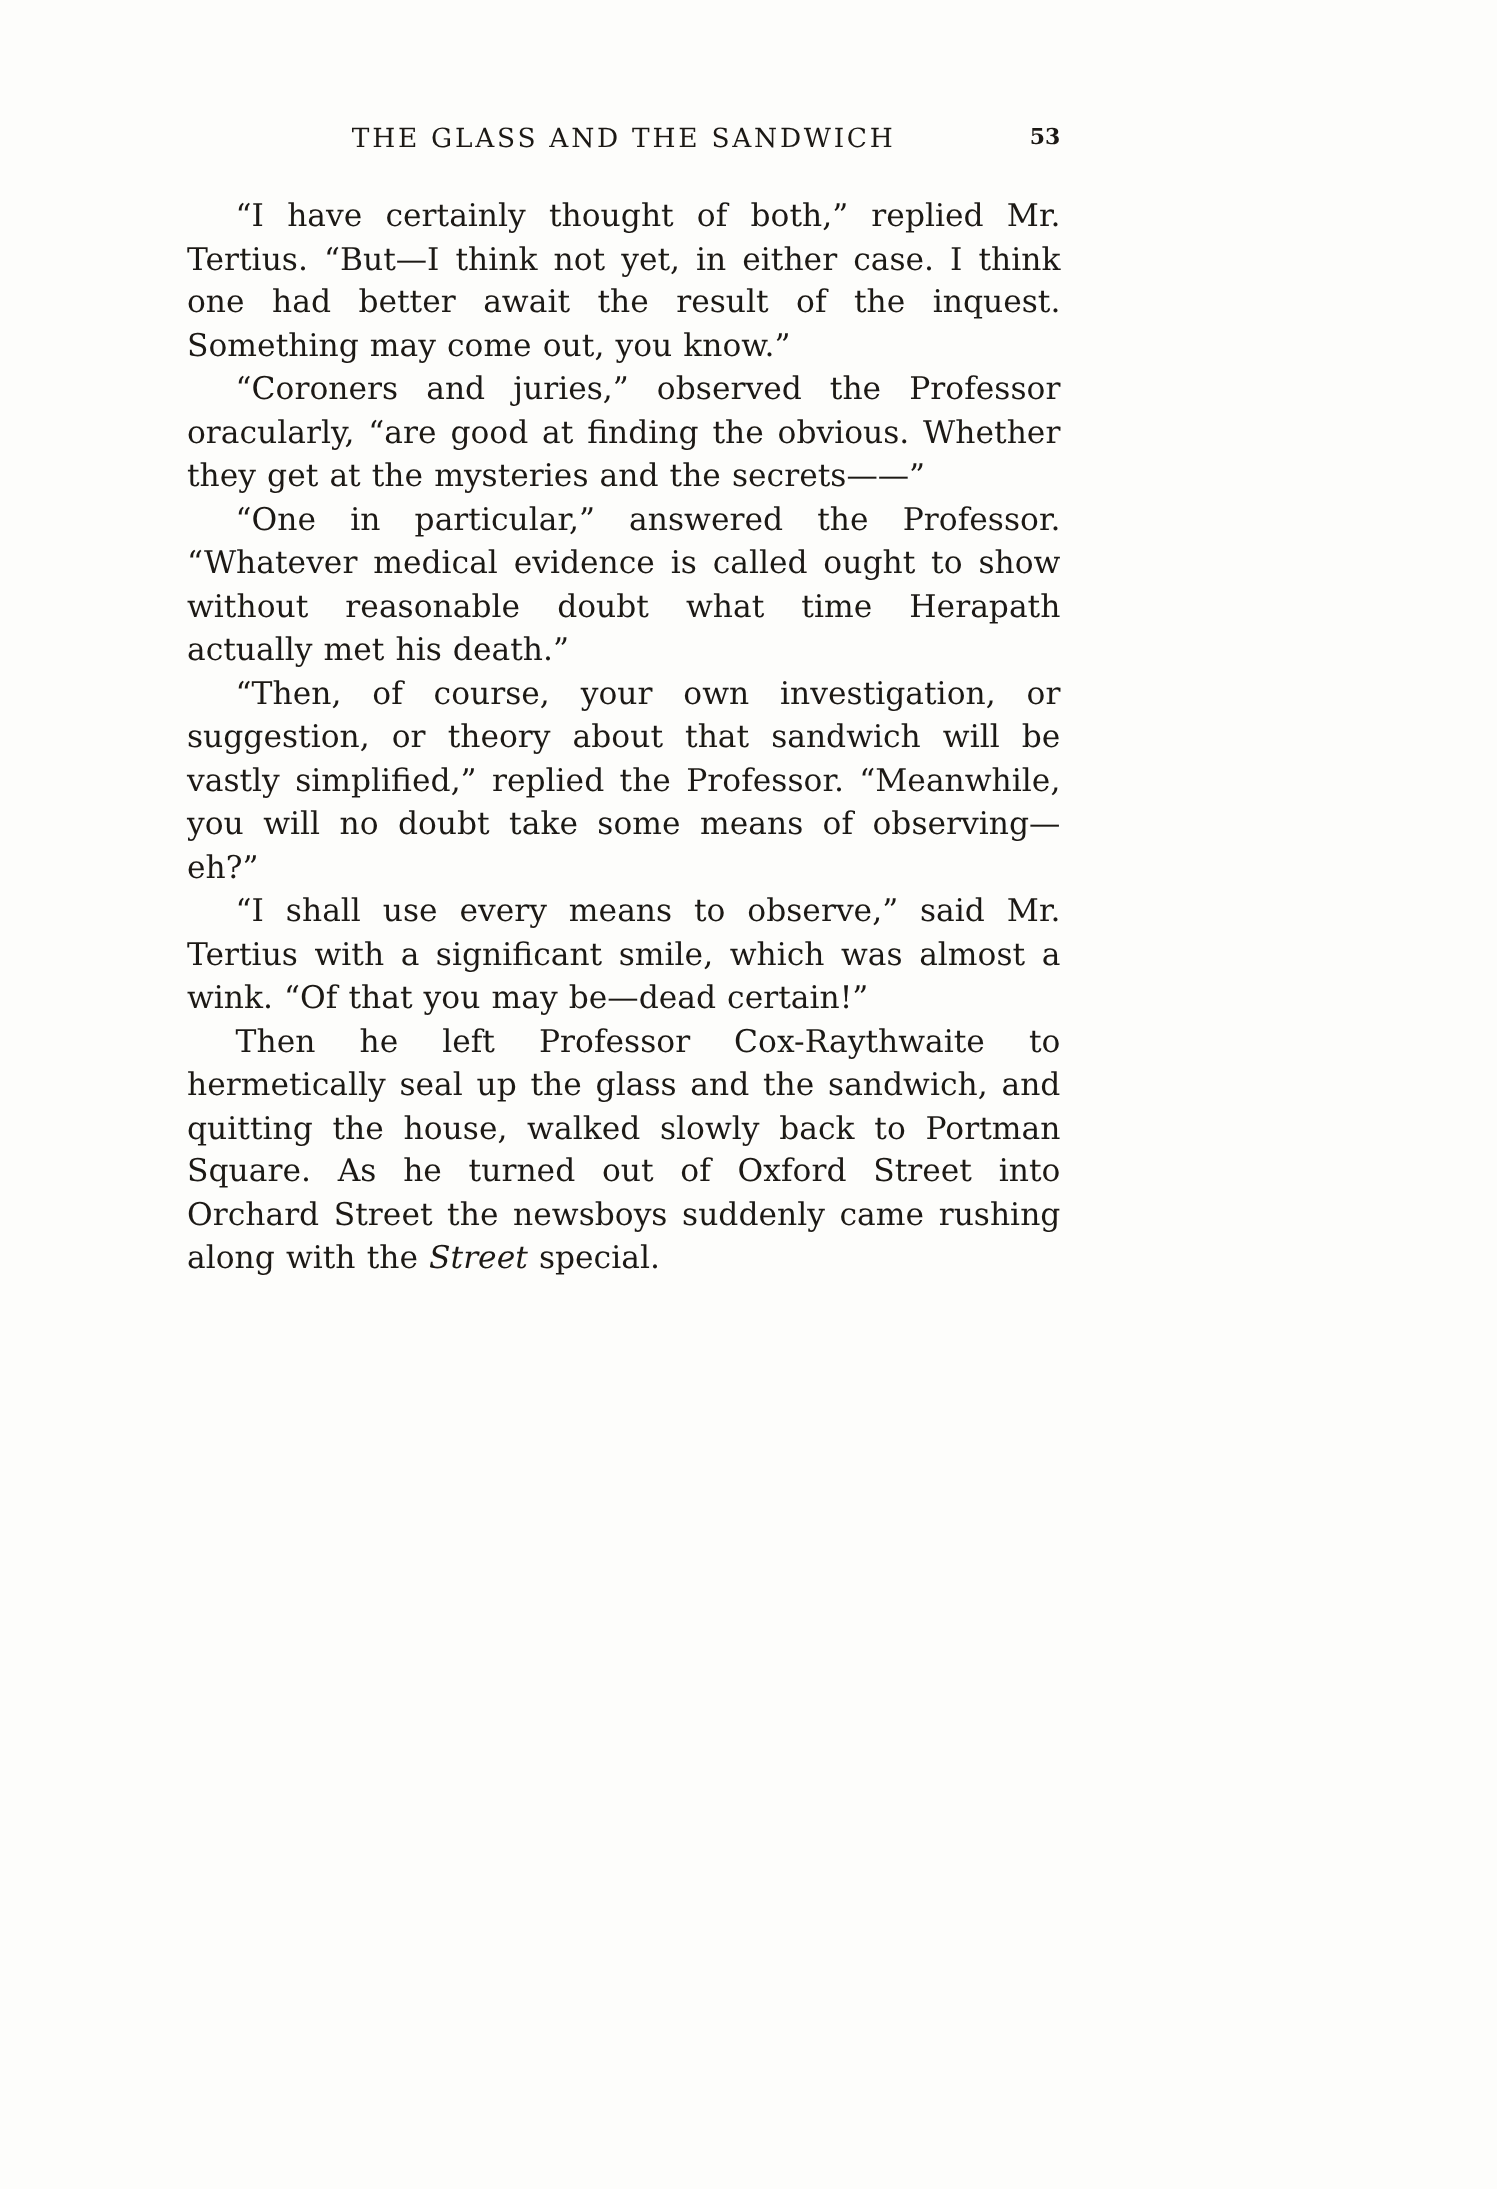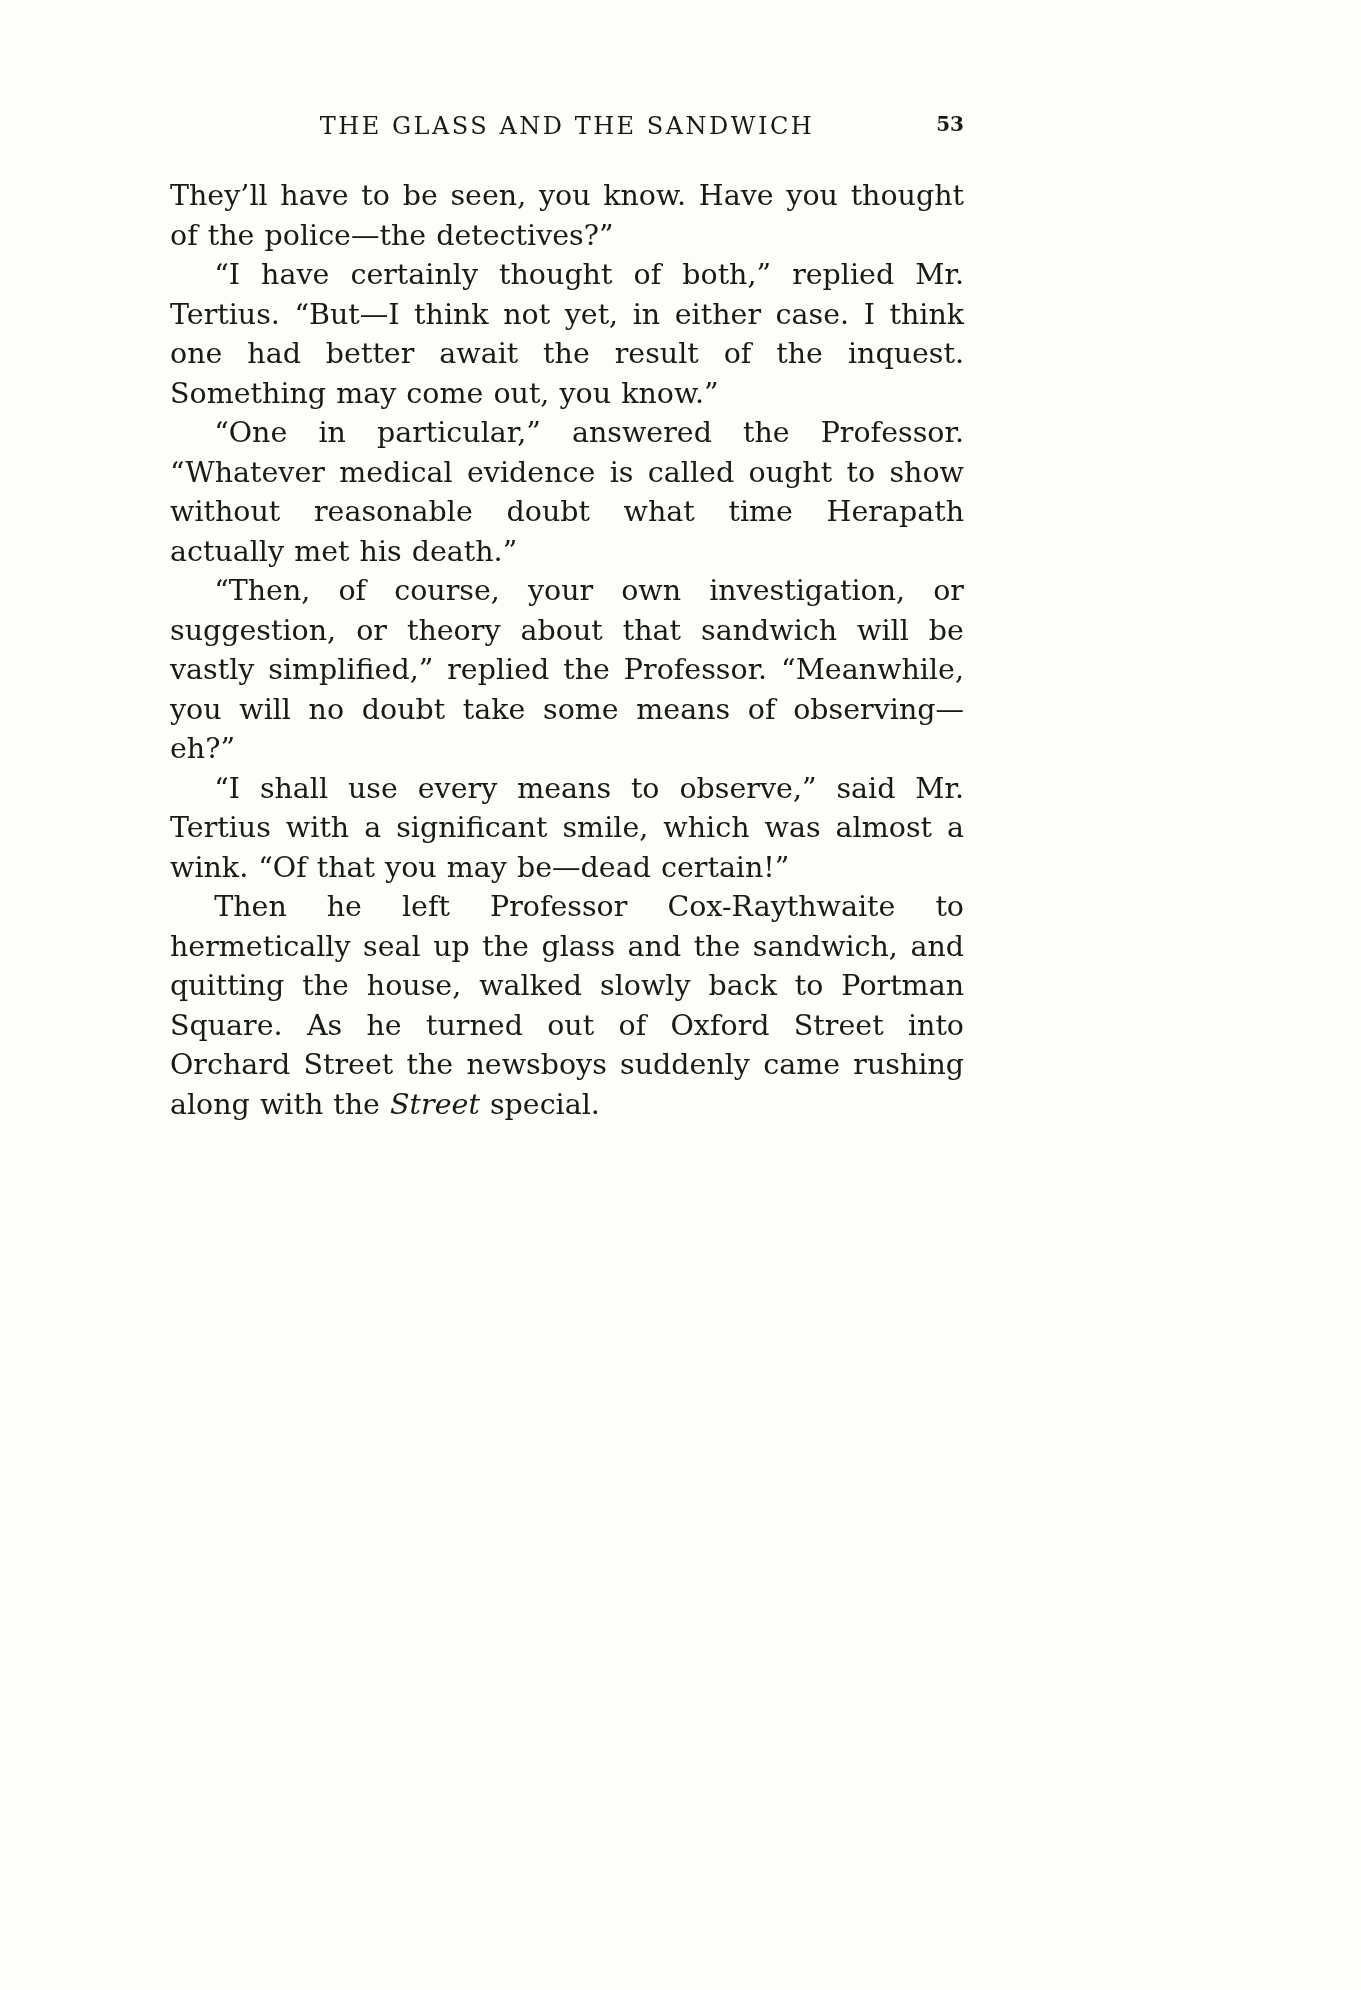--- a/index.html
+++ b/index.html
@@ -66,22 +66,22 @@
 
 <div class="page">
   <div class="column">
 
     <div class="running-head">
       <h1 class="running-title">THE GLASS AND THE SANDWICH</h1>
       <span class="page-number">53</span>
     </div>
 
     <div class="text-block">
-      <p class="no-indent">They’ll have to be seen, you know.  Have you thought of the police—the detectives?”</p>
       <p>“I have certainly thought of both,” replied Mr. Tertius. “But—I think not yet, in either case. I think one had better await the result of the inquest. Something may come out, you know.”</p>
+      <p>“Coroners and juries,” observed the Professor oracularly, “are good at finding the obvious.  Whether they get at the mysteries and the secrets——”</p>
       <p>“One in particular,” answered the Professor. “Whatever medical evidence is called ought to show without reasonable doubt what time Herapath actually met his death.”</p>
       <p>“Then, of course, your own investigation, or suggestion, or theory about that sandwich will be vastly simplified,” replied the Professor.  “Meanwhile, you will no doubt take some means of observing—eh?”</p>
       <p>“I shall use every means to observe,” said Mr. Tertius with a significant smile, which was almost a wink.  “Of that you may be—dead certain!”</p>
       <p><span>Then he left Professor Cox-Raythwaite to hermetically seal up the glass and the sandwich, and quitting the house, walked slowly back to Portman Square. As he turned out of Oxford Street into Orchard Street the newsboys suddenly came rushing along with the </span><i class="book-title-italic">Street</i><span> special.</span></p>
     </div>
 
   </div>
 </div>
 
 </body></html>

